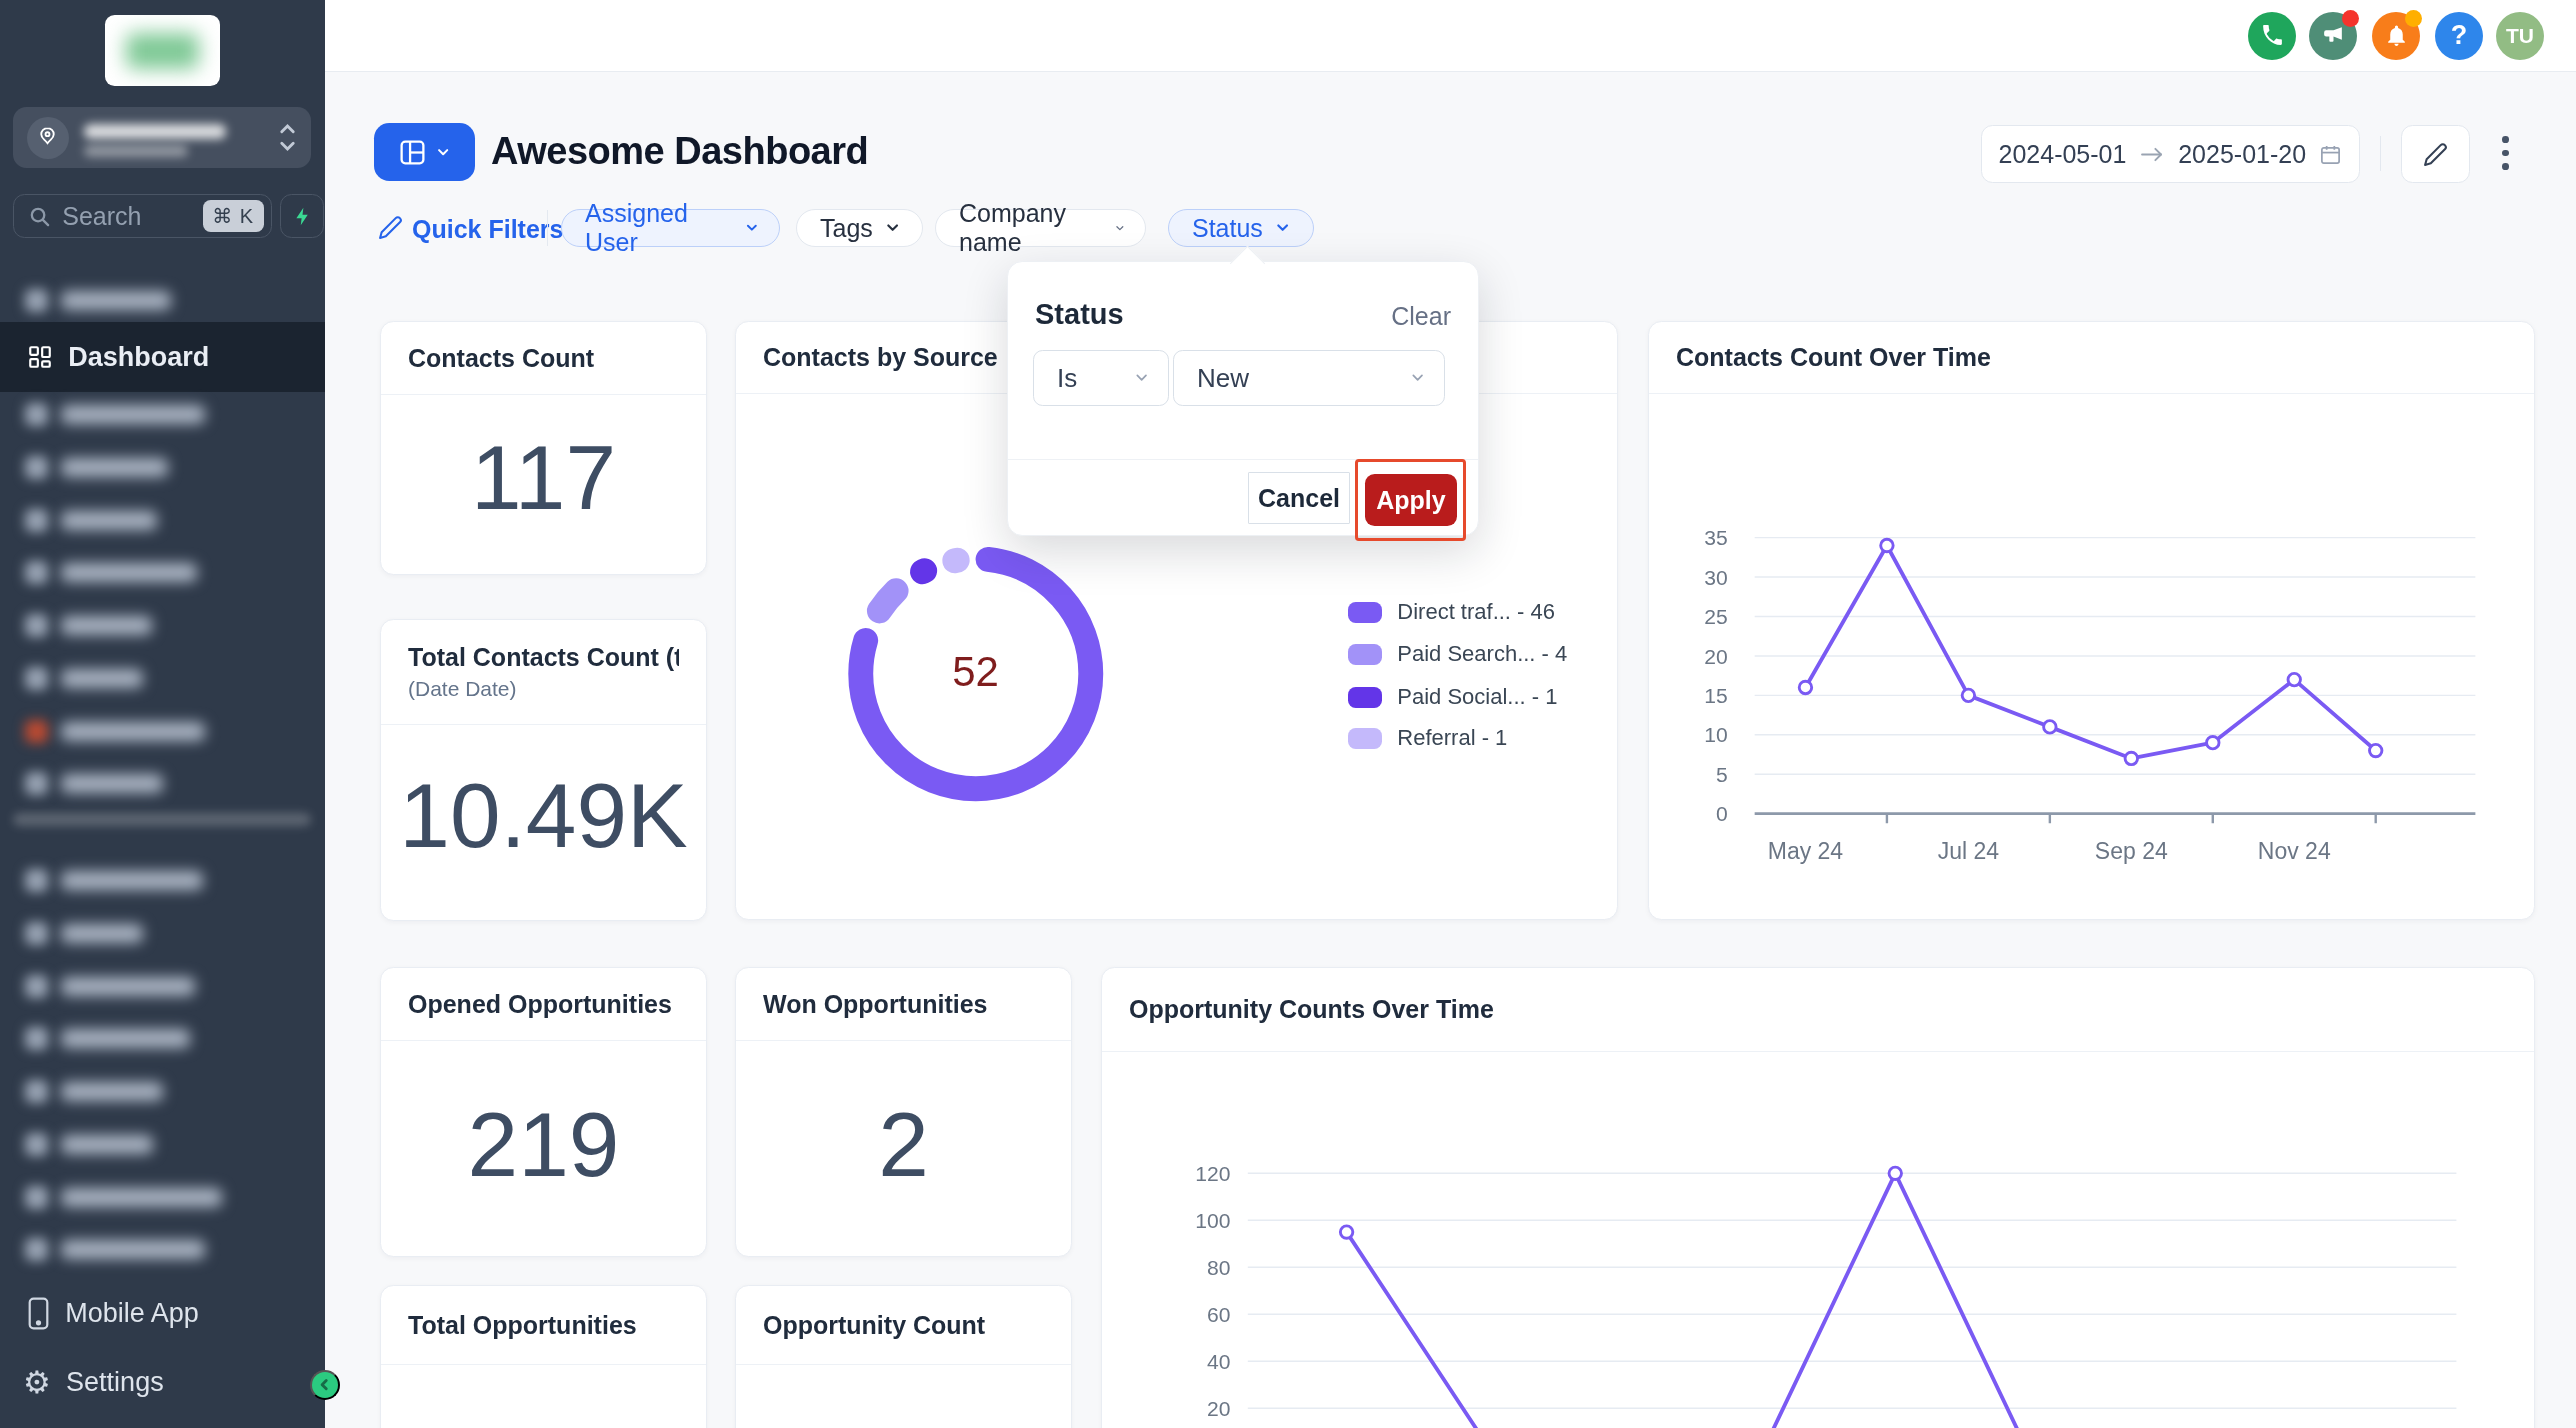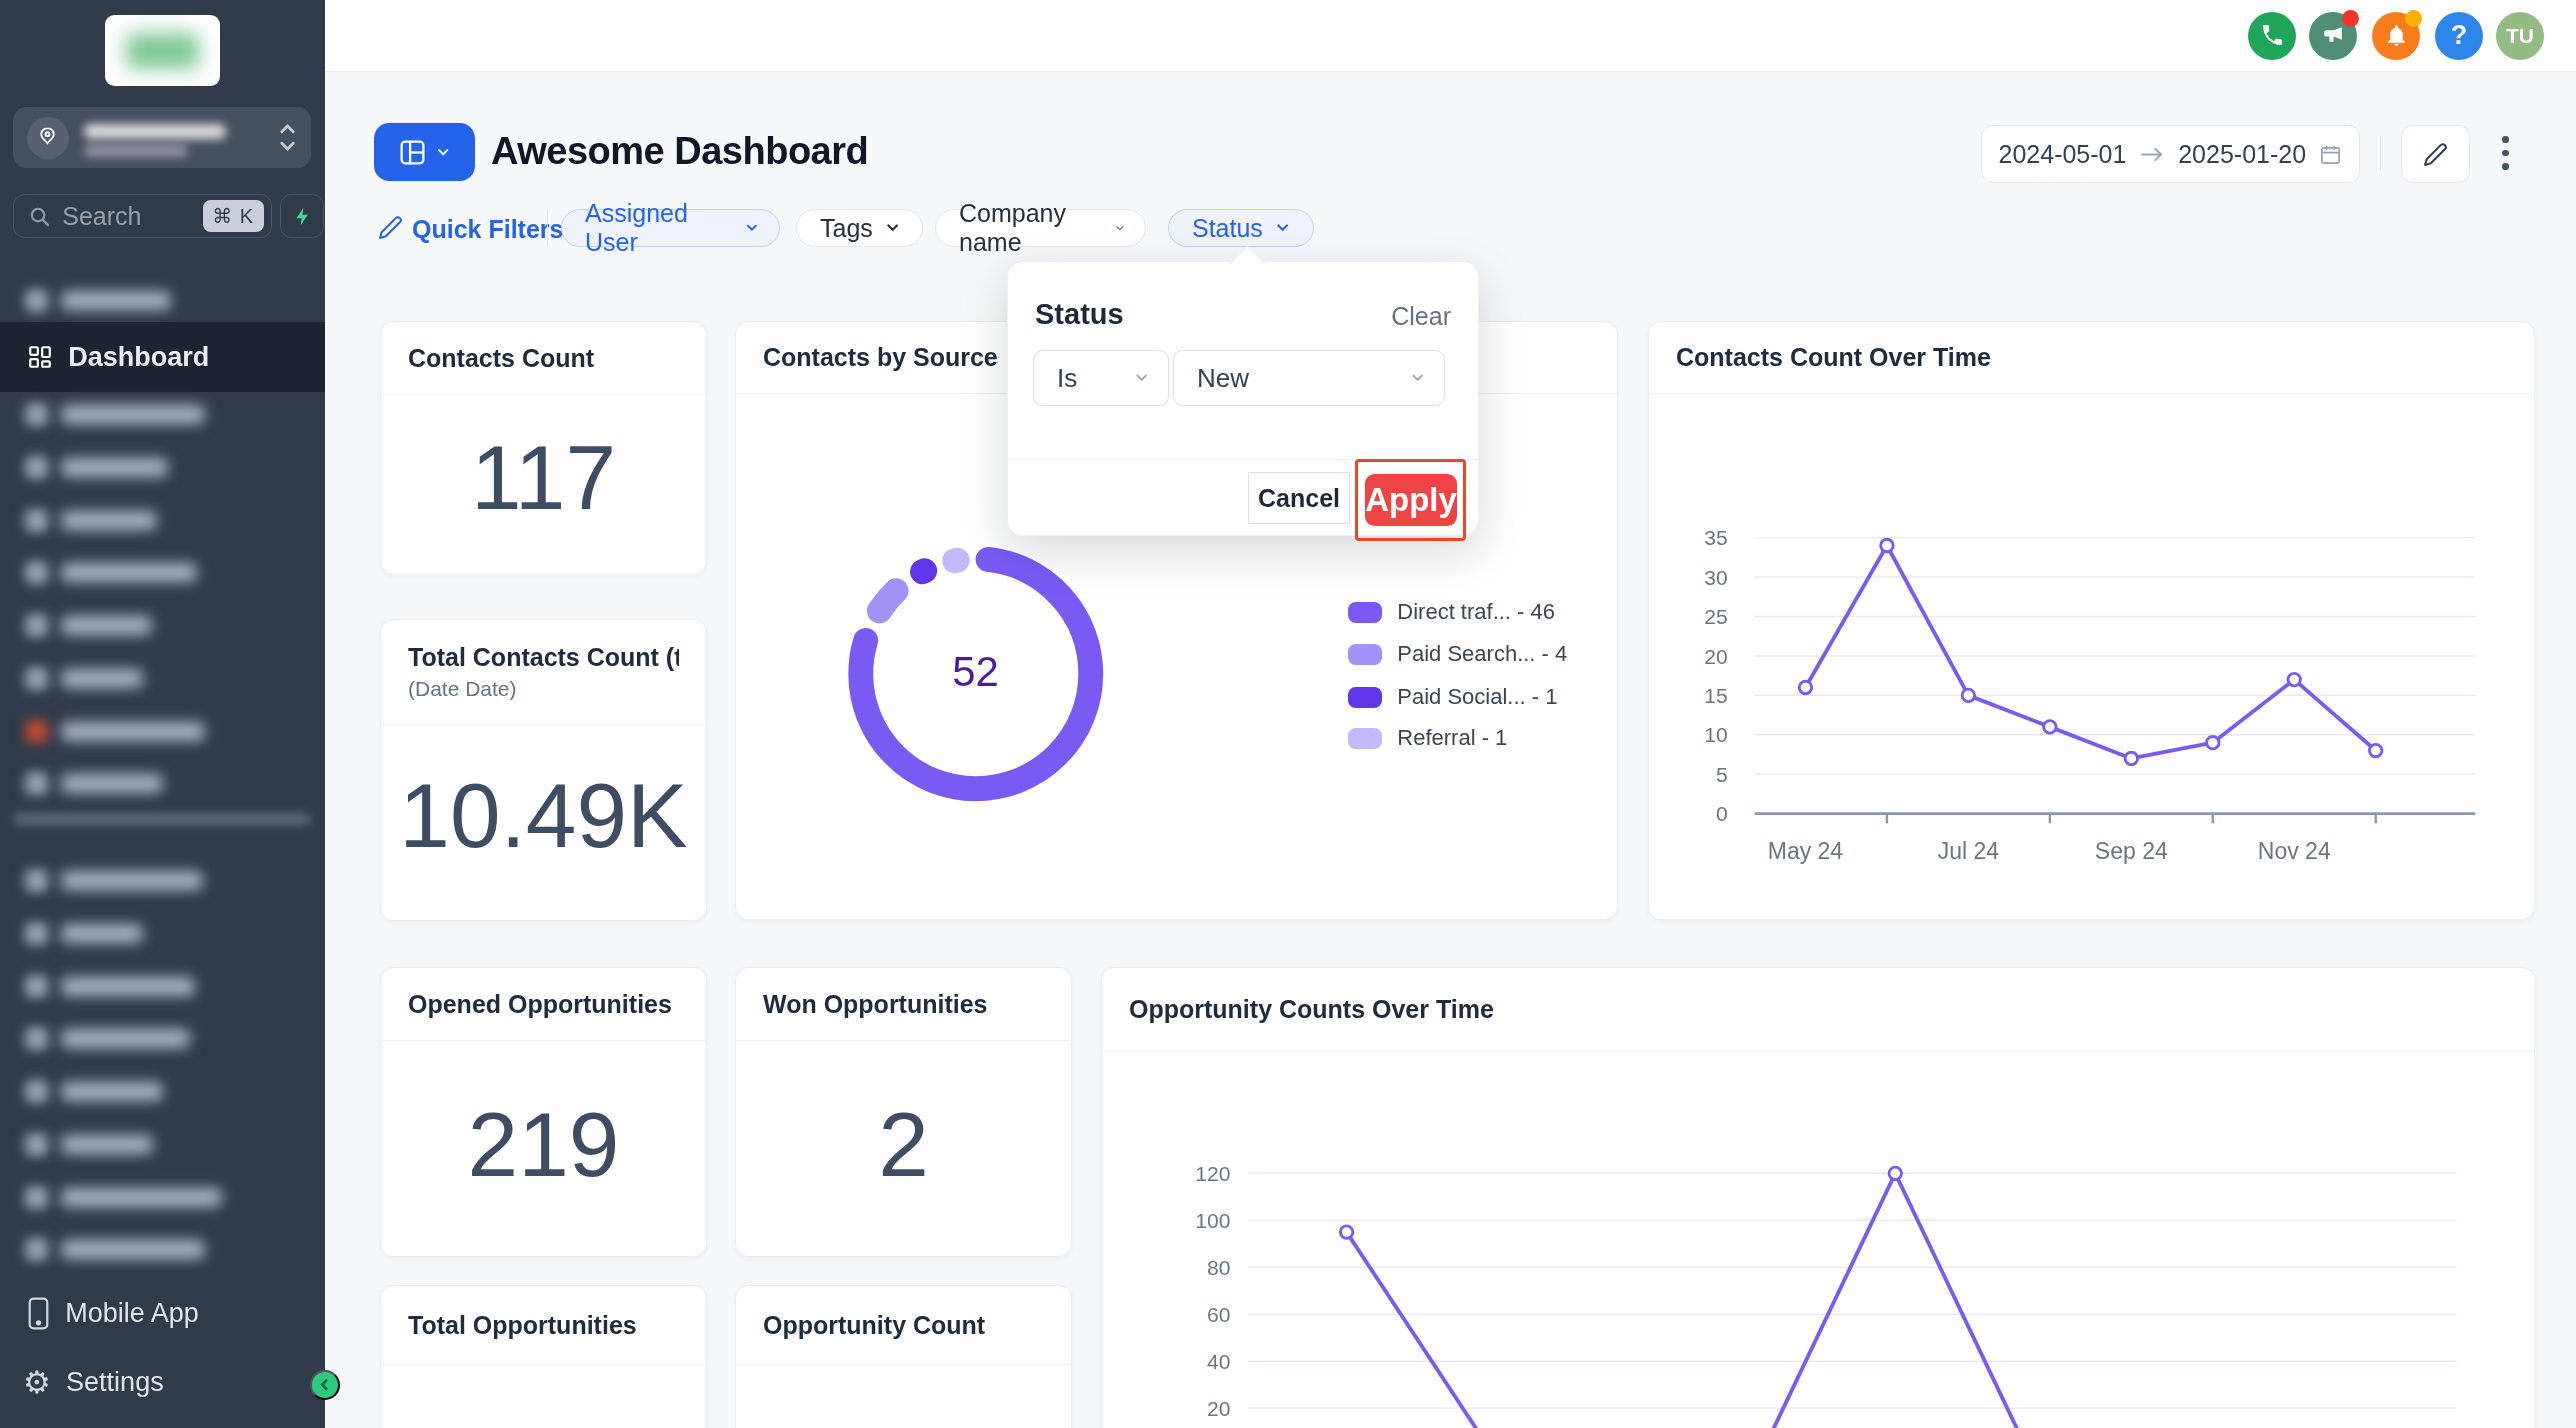--- a/index.html
+++ b/index.html
@@ -54,31 +54,31 @@
   
   .card { position:absolute; background:#fff; border:1px solid #E9EDF3; border-radius:13.4px; box-shadow:0 1.9px 5.8px rgba(16,24,40,.04); }
   .card-head { display:flex; flex-direction:column; justify-content:center; padding:0 27px; border-bottom:1px solid #EDF1F6; }
   .card-title { font-size:25px; font-weight:600; color:#202C3D; white-space:nowrap; overflow:hidden; }
   .card-sub { font-size:21px; color:#64748B; margin-top:5.8px; }
   .big-num { position:absolute; left:0; right:0; text-align:center; font-size:91px; font-weight:500; color:#3E4D63; }
   .chart-svg { position:absolute; left:0; top:0; pointer-events:none; }
   .legend-row { position:absolute; display:flex; align-items:center; gap:15.3px; }
   .legend-swatch { width:34px; height:21px; border-radius:7.7px; }
   .legend-label { font-size:22px; color:#3A4654; white-space:nowrap; }
-  .donut-center { position:absolute; width:153px; text-align:center; font-size:42px; font-weight:500; color:#4c1d95; }
+  .donut-center { position:absolute; width:153px; text-align:center; font-size:42px; font-weight:500; color:#7f1d1d; }
 
   
   .popup { position:absolute; left:1007px; top:261px; width:472px; height:275px; background:#fff; border:1px solid #EDF0F4; border-radius:15.3px; box-shadow:0 15.3px 46px rgba(16,24,40,.16); z-index:40; }
   .popup-caret { position:absolute; left:227px; top:-11.5px; width:25px; height:25px; background:#fff; transform:rotate(45deg); border-left:1px solid #EDF0F4; border-top:1px solid #EDF0F4; }
   .popup-title { position:absolute; left:27px; top:36px; font-size:29px; font-weight:600; color:#1D2939; }
   .popup-clear { position:absolute; right:27px; top:40px; font-size:25px; color:#667085; cursor:pointer; }
   .select { position:absolute; top:88px; height:56px; border:1.4px solid #D9E0E8; border-radius:9.6px; display:flex; align-items:center; justify-content:space-between; padding:0 17.3px 0 23px; font-size:26px; color:#344054; cursor:pointer; background:#fff; }
   .popup-divider { position:absolute; left:0; right:0; top:197px; height:1px; background:#EEF1F5; }
   .btn-cancel { position:absolute; left:240px; top:210px; width:102px; height:52px; background:#fff; border:1.4px solid #D9E0E8; border-radius:1px; font-size:25px; font-weight:600; color:#1D2939; display:flex; align-items:center; justify-content:center; cursor:pointer; }
-  .btn-apply { position:absolute; left:357px; top:212px; width:92px; height:52px; background:#ef4444; border:none; border-radius:9.6px; font-size:33px; font-weight:600; color:#fff; display:flex; align-items:center; justify-content:center; cursor:pointer; }
+  .btn-apply { position:absolute; left:357px; top:212px; width:92px; height:52px; background:#b91c1c; border:none; border-radius:9.6px; font-size:25px; font-weight:600; color:#fff; display:flex; align-items:center; justify-content:center; cursor:pointer; }
   .red-annot { position:absolute; left:347px; top:197px; width:111px; height:82px; border:3.8px solid #E64A2C; border-radius:3.8px; pointer-events:none; }
 </style>
 </head>
 <body>
 
 <div id="root">
 
   <div class="topbar">
     <div class="circle-btn" style="left:1923px;background:#1FA65C">
       <svg width="25" height="25" viewBox="0 0 24 24" fill="#fff">

